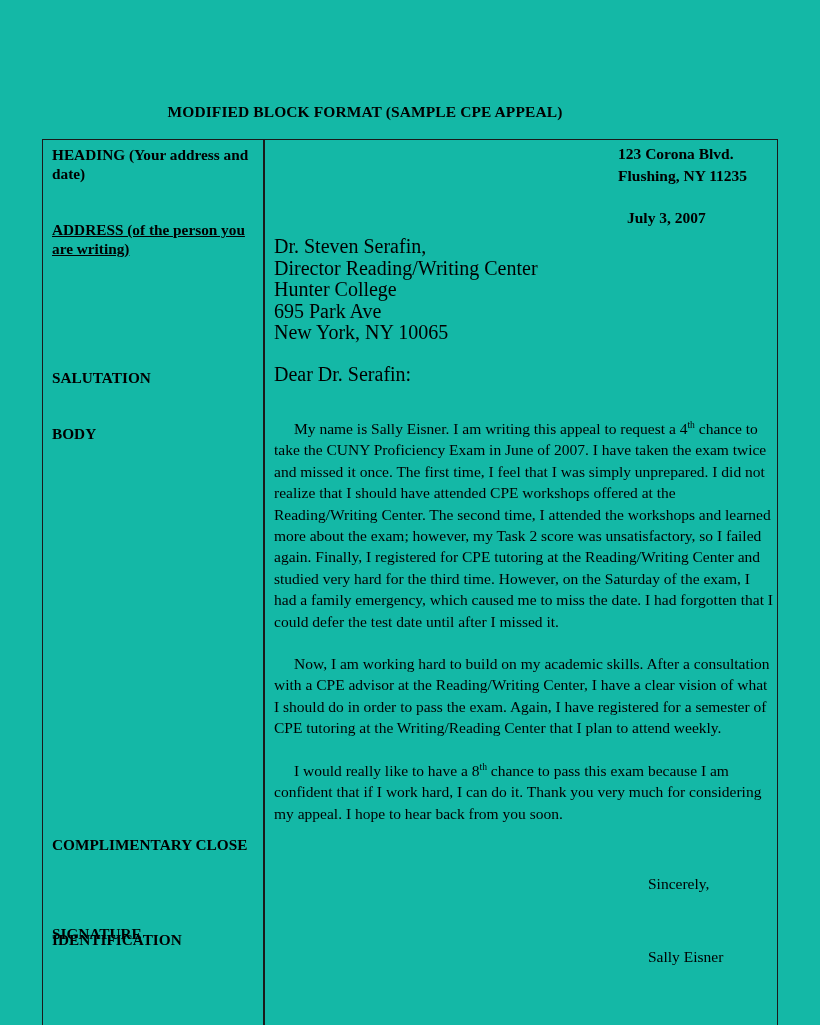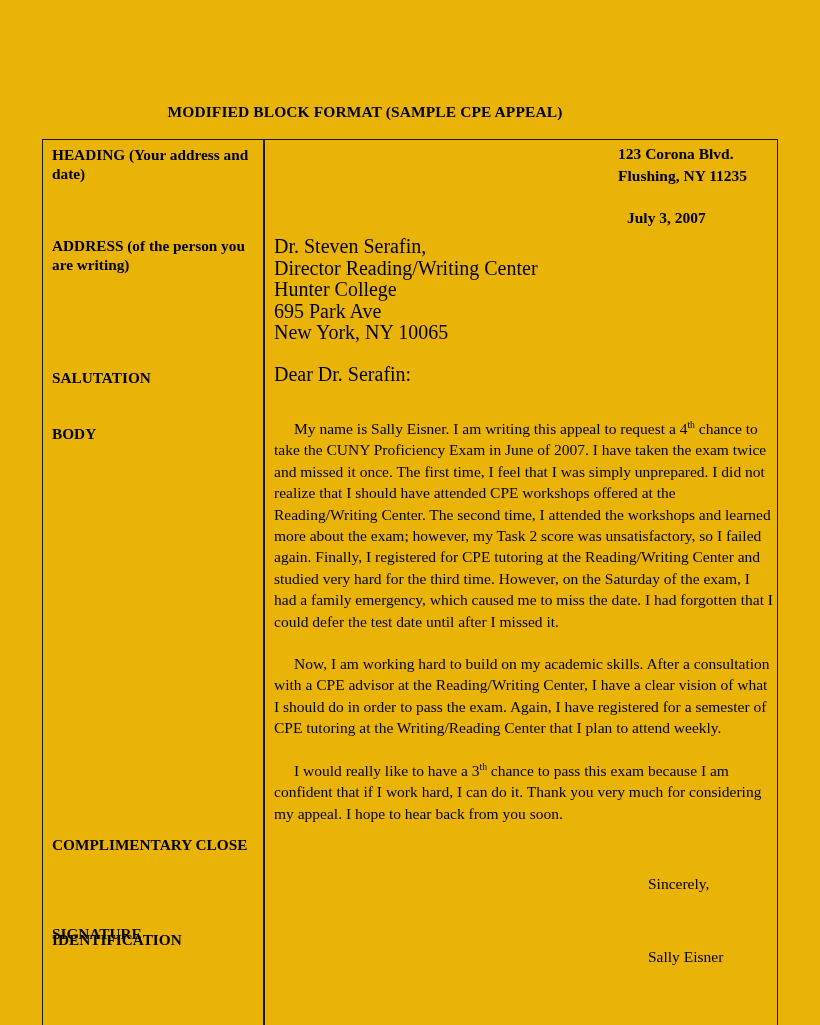--- a/index.html
+++ b/index.html
@@ -11,21 +11,21 @@
     width: 820px;
     height: 1025px;
     font-family: "Liberation Serif", "DejaVu Serif", serif;
     color: #000000;
     overflow: hidden;
   }
   .page {
     position: relative;
     width: 820px;
     height: 1025px;
-    background: #eab308;
+    background: #14b8a6;
   }
 
   
   .doc-title {
     position: absolute;
     left: 0;
     top: 103px;
     width: 730px;
     text-align: center;
     font-size: 15.5px;
@@ -63,21 +63,21 @@
   }
   .row-label {
     position: absolute;
     left: 9px;
     width: 202px;
     font-size: 15.3px;
     font-weight: bold;
     line-height: 19px;
   }
   .lbl-heading       { top: 5px; }
-  .lbl-address       { top: 96px; }
+  .lbl-address       { top: 80px; text-decoration: underline; }
   .lbl-salutation    { top: 228px; }
   .lbl-body          { top: 284px; }
   .lbl-close         { top: 695px; }
   .lbl-signature     { top: 752px; margin-top: 32px; }
   .lbl-identification{ top: 790px; }
 
   
   .content-col {
     position: absolute;
     left: 222px;
@@ -193,21 +193,21 @@
       <div class="salutation-line">Dear Dr. Serafin:</div>
 
       <div class="body-block">
         <p class="body-para">
           <span>My name is Sally Eisner. I am writing this appeal to request a 4</span><sup>th</sup><span> chance to take the CUNY Proficiency Exam in June of 2007. I have taken the exam twice and missed it once. The first time, I feel that I was simply unprepared. I did not realize that I should have attended CPE workshops offered at the Reading/Writing Center. The second time, I attended the workshops and learned more about the exam; however, my Task 2 score was unsatisfactory, so I failed again. Finally, I registered for CPE tutoring at the Reading/Writing Center and studied very hard for the third time. However, on the Saturday of the exam, I had a family emergency, which caused me to miss the date. I had forgotten that I could defer the test date until after I missed it.</span>
         </p>
         <p class="body-para">
           <span>Now, I am working hard to build on my academic skills. After a consultation with a CPE advisor at the Reading/Writing Center, I have a clear vision of what I should do in order to pass the exam. Again, I have registered for a semester of CPE tutoring at the Writing/Reading Center that I plan to attend weekly.</span><sup></sup><span></span>
         </p>
         <p class="body-para">
-          <span>I would really like to have a 3</span><sup>th</sup><span> chance to pass this exam because I am confident that if I work hard, I can do it. Thank you very much for considering my appeal. I hope to hear back from you soon.</span>
+          <span>I would really like to have a 8</span><sup>th</sup><span> chance to pass this exam because I am confident that if I work hard, I can do it. Thank you very much for considering my appeal. I hope to hear back from you soon.</span>
         </p>
       </div>
 
       <div class="closing-line">Sincerely,</div>
 
       <div class="signer-line">Sally Eisner</div>
 
     </div>
   </div>
 </div>

